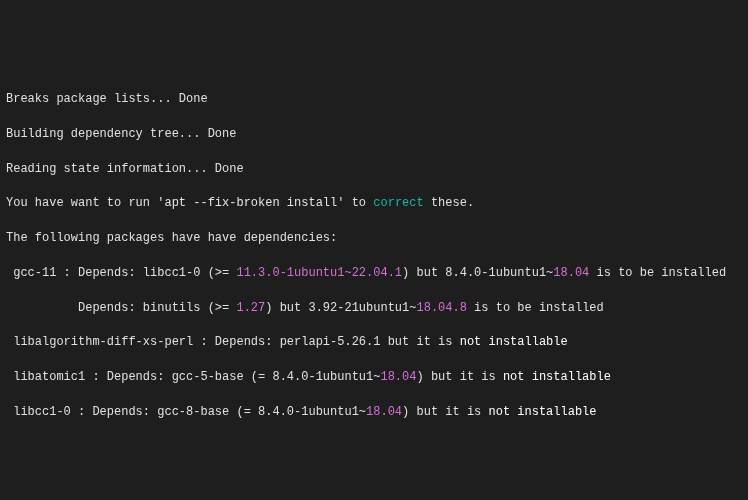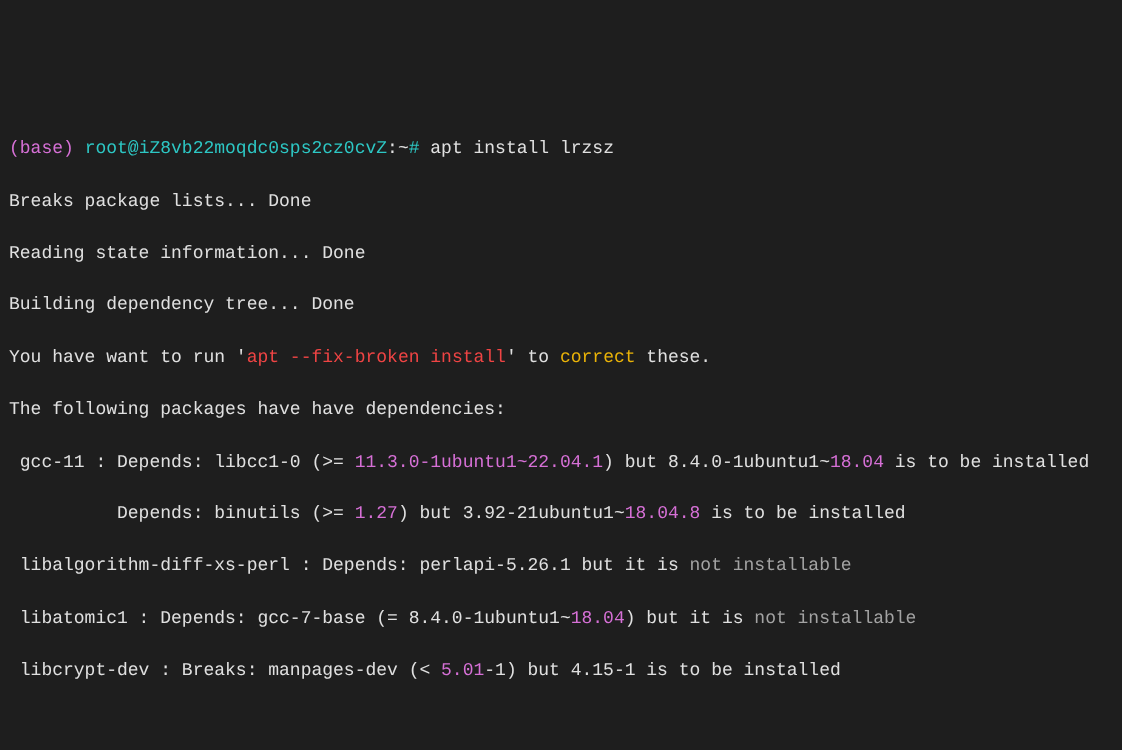--- a/index.html
+++ b/index.html
@@ -8,42 +8,41 @@
       font-family: 'Consolas', 'Monaco', 'Courier New', monospace;
       font-size: 12px;
       line-height: 1.45;
       padding: 4px 6px;
       white-space: pre;
       width: 748px;
     }
     .w { color: #e0e0e0; }
     .m { color: #D670D6; }
     .dl { color: #2DC7C4; }
-    .y { color: #ef4444; }
-    .g { color: #eab308; }
-    .r { color: #a3a3a3; }
+    .y { color: #e5e5e5; }
+    .g { color: #14b8a6; }
+    .r { color: #ffffff; }
     .line { display: block; }
   </style>
 </head>
 <body>
 
 
 
 <div>
-<span class="line"><span class="m">(base)</span><span class="dl"> root@iZ8vb22moqdc0sps2cz0cvZ</span><span class="w">:~</span><span class="dl">#</span><span class="w"> apt install lrzsz</span></span>
 <span class="line w">Breaks package lists... Done</span>
+<span class="line w">Building dependency tree... Done</span>
 <span class="line w">Reading state information... Done</span>
-<span class="line w">Building dependency tree... Done</span>
 <span class="line"><span class="w">You have want to run '</span><span class="y">apt --fix-broken install</span><span class="w">' to </span><span class="g">correct</span><span class="w"> these.</span></span>
 <span class="line w">The following packages have have dependencies:</span>
 <span class="line"><span class="w"> gcc-11 : Depends: libcc1-0 (&gt;= </span><span class="m">11.3.0-1ubuntu1~22.04.1</span><span class="w">) but 8.4.0-1ubuntu1~</span><span class="m">18.04</span><span class="w"> is to be installed</span></span>
 <span class="line"><span class="w">          Depends: binutils (&gt;= </span><span class="m">1.27</span><span class="w">) but 3.92-21ubuntu1~</span><span class="m">18.04.8</span><span class="w"> is to be installed</span></span>
 <span class="line"><span class="w"> libalgorithm-diff-xs-perl : Depends: perlapi-5.26.1 but it is </span><span class="r">not installable</span></span>
-<span class="line"><span class="w"> libatomic1 : Depends: gcc-7-base (= 8.4.0-1ubuntu1~</span><span class="m">18.04</span><span class="w">) but it is </span><span class="r">not installable</span></span>
-<span class="line"><span class="w"> libcrypt-dev : Breaks: manpages-dev (&lt; </span><span class="m">5.01</span><span class="w">-1) but 4.15-1 is to be installed</span></span>
+<span class="line"><span class="w"> libatomic1 : Depends: gcc-5-base (= 8.4.0-1ubuntu1~</span><span class="m">18.04</span><span class="w">) but it is </span><span class="r">not installable</span></span>
+<span class="line"><span class="w"> libcc1-0 : Depends: gcc-8-base (= 8.4.0-1ubuntu1~</span><span class="m">18.04</span><span class="w">) but it is </span><span class="r">not installable</span></span>
 
 
 
 
 
 
 
 
 
 

